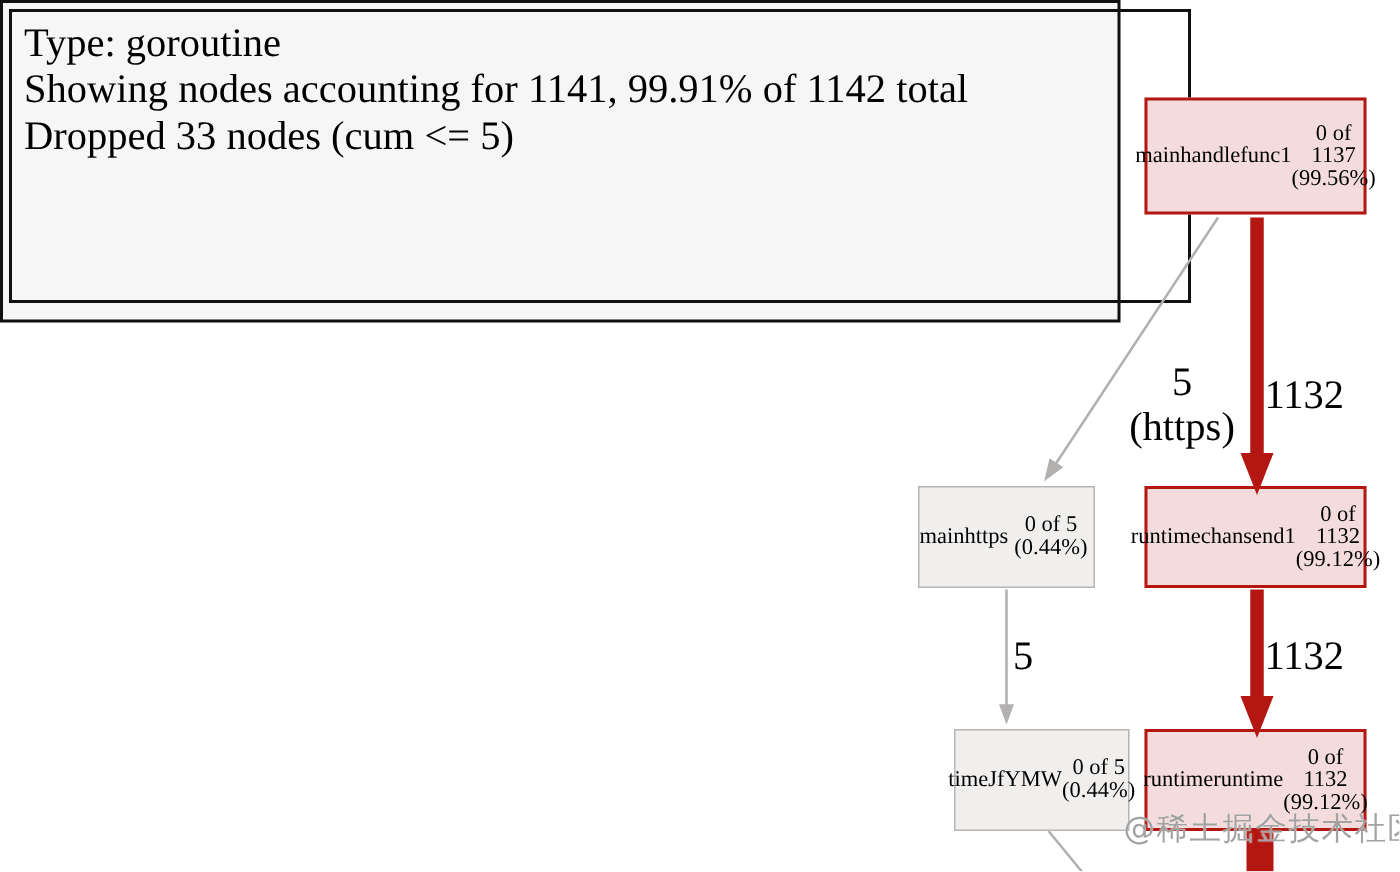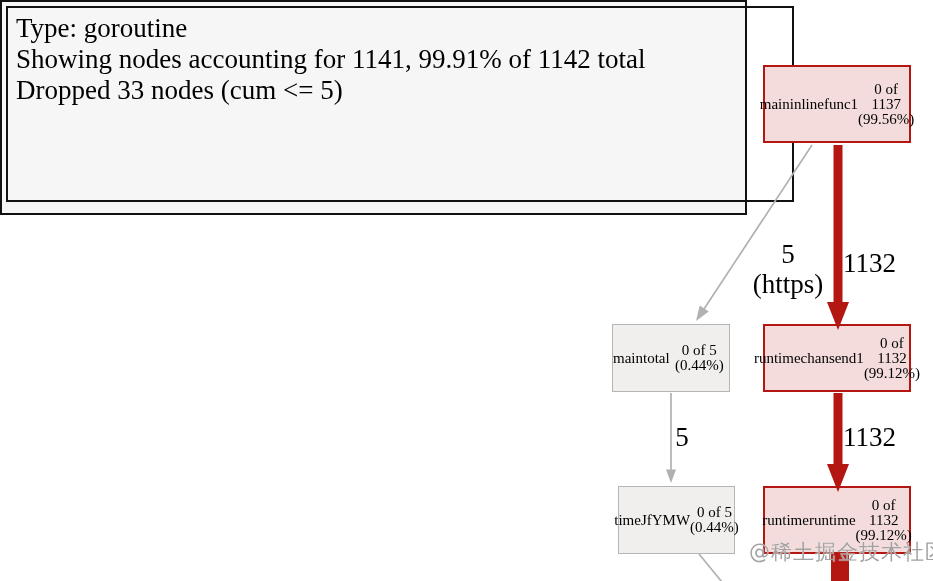--- a/index.html
+++ b/index.html
@@ -23,21 +23,21 @@
   .node{
     position:absolute;box-sizing:border-box;
     display:flex;align-items:center;justify-content:center;
     text-align:center;font-size:15px;line-height:15px;z-index:1;
   }
   .node-hot{background:var(--hot-fill);border:2px solid var(--hot-border);}
   .node-cold{background:var(--cold-fill);border:1.5px solid var(--cold-border);}
   #node-func1    {left:763px;top:65px; width:148px;height:78px;}
   #node-work     {left:612px;top:324px;width:118px;height:68px;}
   #node-chansend1{left:763px;top:324px;width:148px;height:68px;}
-  #node-sleep    {left:618px;top:486px;width:117px;height:68px;}
+  #node-sleep    {left:636px;top:486px;width:117px;height:68px;}
   #node-chansend {left:763px;top:486px;width:148px;height:68px;}
   
   #edges{position:absolute;left:0;top:0;z-index:2;pointer-events:none;}
   .shaft-hot{stroke:var(--edge-hot);}
   .shaft-cold{stroke:var(--edge-cold);}
   .head-hot{fill:var(--edge-hot);stroke:none;}
   .head-cold{fill:var(--edge-cold);stroke:none;}
   
   .edge-label{position:absolute;font-size:27px;line-height:30px;z-index:3;white-space:nowrap;text-align:center;}
   #lbl-inline{left:740px;top:239px;width:96px;text-align:center;}
@@ -61,28 +61,28 @@
     <div class="legend-inner">
       <div class="legend-line">Type: goroutine</div>
       <div class="legend-line">Showing nodes accounting for 1141, 99.91% of 1142 total</div>
       <div class="legend-line">Dropped 33 nodes (cum &lt;= 5)</div>
       <div class="legend-spacer"></div>
     </div>
   </div>
 
   <div class="node node-hot" id="node-func1">
     <span>main</span>
-    <span>inline</span>
+    <span>handle</span>
     <span>func1</span>
     <span>0 of 1137 (99.56%)</span>
   </div>
 
   <div class="node node-cold" id="node-work">
     <span>main</span>
-    <span>total</span>
+    <span>https</span>
     <span>0 of 5 (0.44%)</span>
   </div>
 
   <div class="node node-hot" id="node-chansend1">
     <span>runtime</span>
     <span>chansend1</span>
     <span>0 of 1132 (99.12%)</span>
   </div>
 
   <div class="node node-cold" id="node-sleep">

